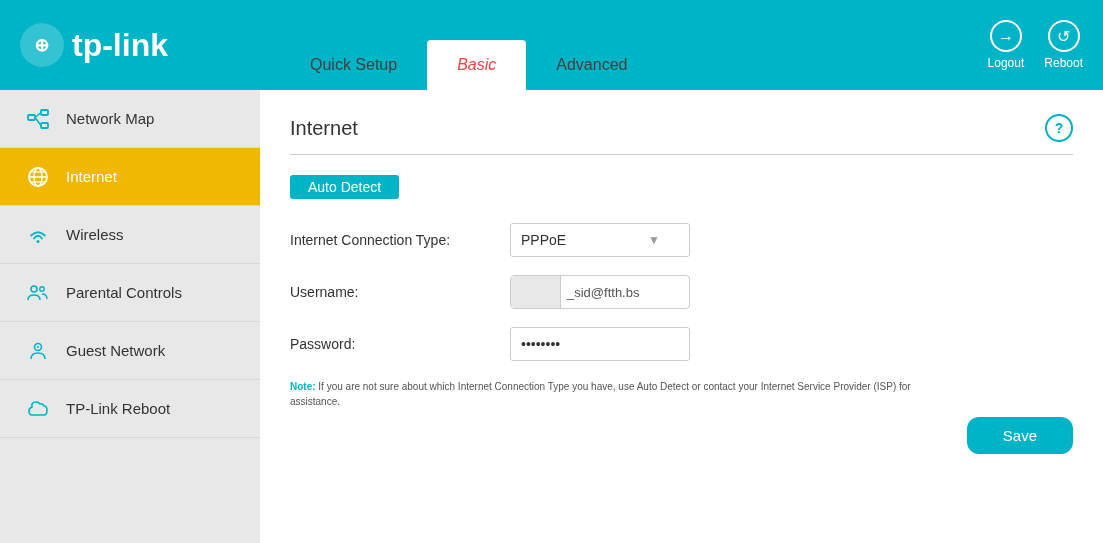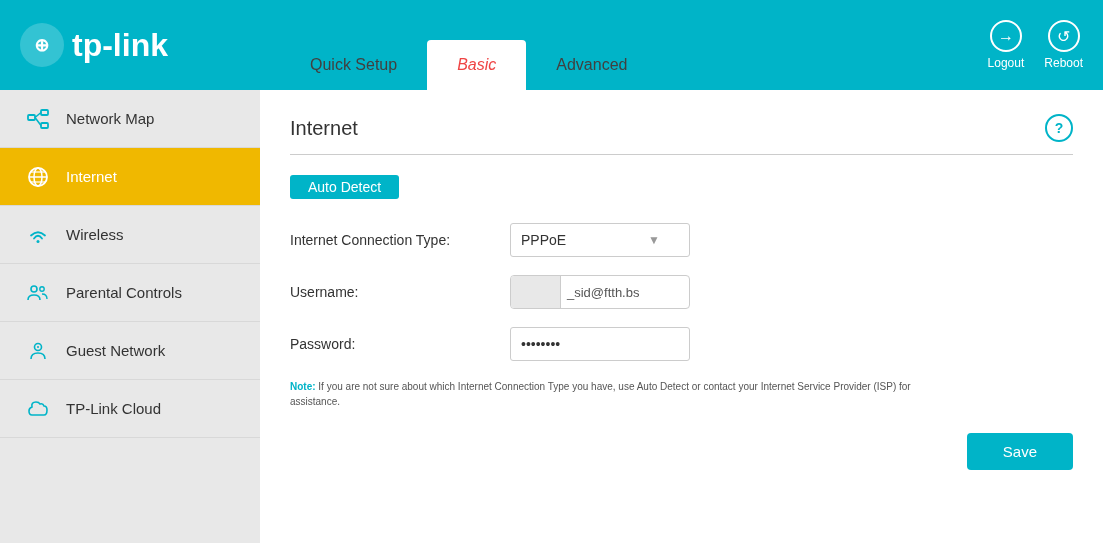--- a/index.html
+++ b/index.html
@@ -256,24 +256,24 @@
     .note-text .note-label {
       color: #00b4c8;
       font-weight: bold;
     }
 
     .save-btn {
       background: #00b4c8;
       color: white;
       border: none;
       padding: 10px 36px;
-      border-radius: 4px;
+      border-radius: 12px;
       font-size: 15px;
       cursor: pointer;
-      margin-top: 24px;
+      margin-top: 8px;
       float: right;
     }
   </style>
 </head>
 <body>
 
 <div class="header">
   <div class="logo-area">
     <svg class="logo-icon" viewBox="0 0 44 44">
       <circle cx="22" cy="22" r="22" fill="white" opacity="0.2"></circle>
@@ -357,21 +357,21 @@
         </svg>
       </span>
       <span>Guest Network</span>
     </div>
     <div class="sidebar-item">
       <span class="sidebar-icon">
         <svg width="24" height="24" viewBox="0 0 24 24" fill="none">
           <path d="M6 18 Q3 18 3 14 Q3 11 6 10 Q5 5 10 5 Q13 5 14 7 Q17 6 18 9 Q21 9 21 13 Q21 18 18 18 Z" stroke="#00b4c8" stroke-width="1.6" fill="none"></path>
         </svg>
       </span>
-      <span>TP-Link Cloud</span>
+      <span>TP-Link Reboot</span>
     </div>
   </div>
 
   <div class="content">
     <div class="content-inner">
 
       <div class="section-header">
         <h2 class="section-title">Internet</h2>
         <div class="help-icon">?</div>
       </div>

